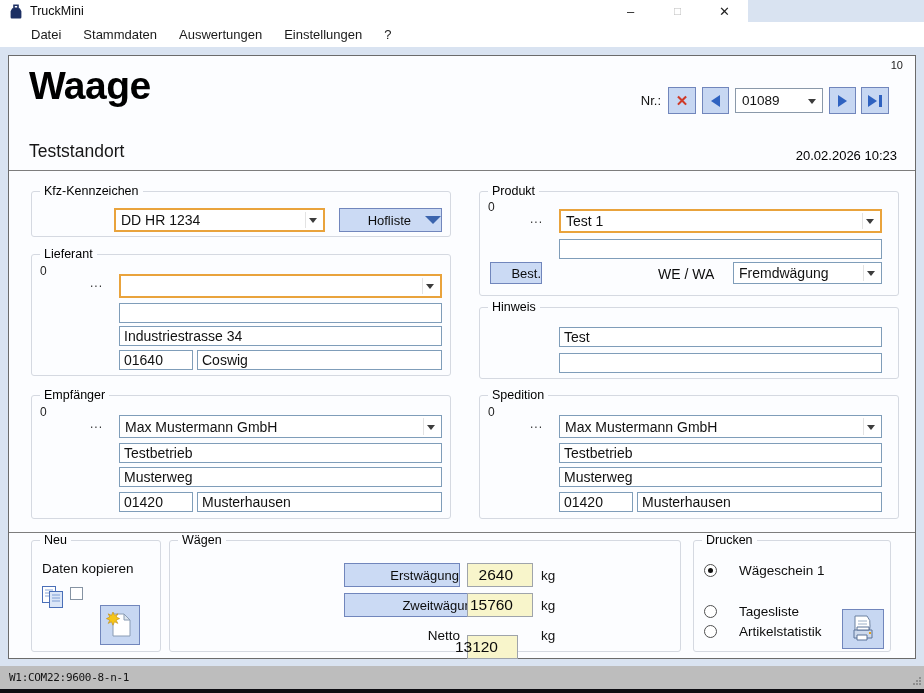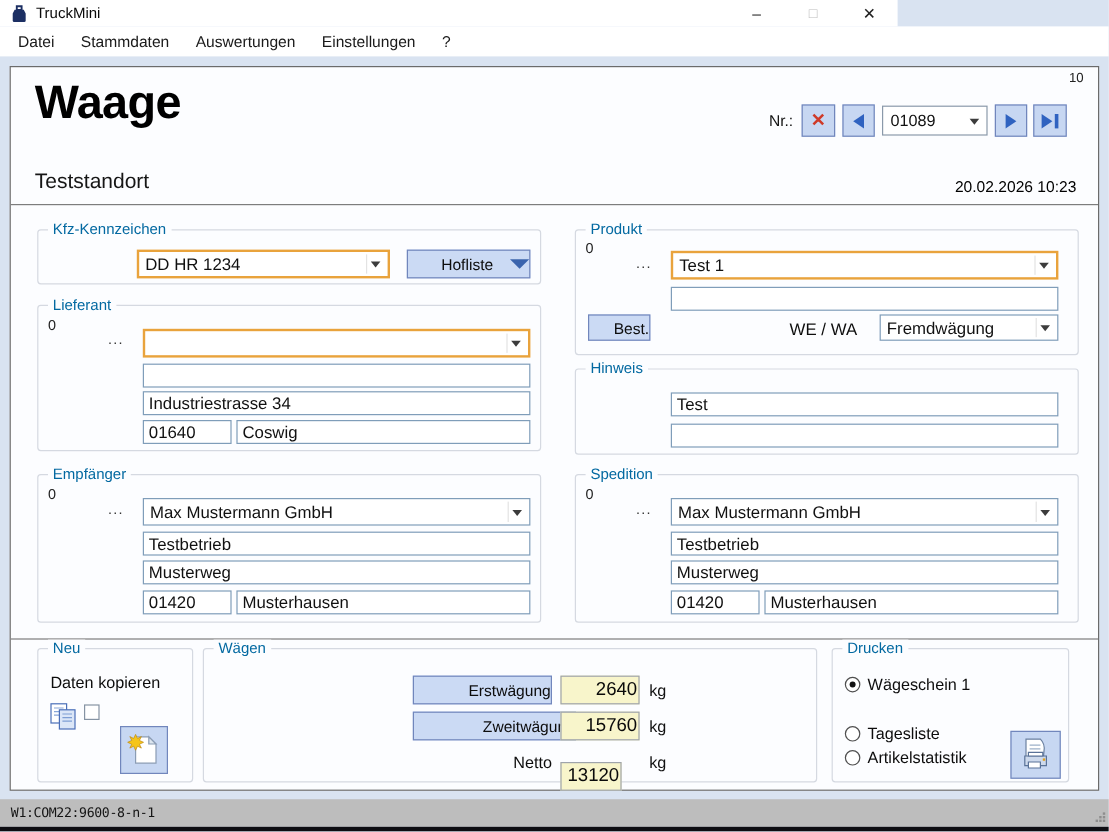--- a/index.html
+++ b/index.html
@@ -8,21 +8,21 @@
 
   
   .titlebar{position:absolute;left:0;top:0;width:748px;height:22px;background:#fff;display:flex;align-items:center}
   .app-icon{margin-left:9px;width:14px;height:15px}
   .wtitle{margin-left:7px;font-size:12.5px;color:#0a0a0a}
   .wbtns{position:absolute;right:0;top:0;height:22px;display:flex}
   .wbtn{width:47px;height:22px;display:flex;align-items:center;justify-content:center;font-size:13px;color:#222;cursor:default}
   .wbtn.max{color:#bdbdbd;font-size:12px}
 
   
-  .menubar{position:absolute;left:0;top:22px;width:924px;height:25px;background:#fff;display:flex;align-items:center;padding-left:4px}
+  .menubar{position:absolute;left:0;top:22px;width:924px;height:25px;background:#fff;display:flex;align-items:center;padding-left:20px}
   .mitem{padding:4px 11px;font-size:13px;color:#1a1a1a}
 
   
   .panel{position:absolute;left:8px;top:55px;width:908px;height:604px;background:#fcfdff;border:1px solid #6b6b6b}
   .page-ind{position:absolute;right:12px;top:3px;font-size:11px;color:#222}
   .waage-title{position:absolute;left:20px;top:8px;font-size:39px;font-weight:bold;letter-spacing:-.5px;color:#000}
   .location{position:absolute;left:20px;top:85px;font-size:17.5px;color:#161616}
   .datetime{position:absolute;right:18px;top:92px;font-size:13px;color:#000000}
   .divider{position:absolute;left:0;width:100%;height:1px;background:#7d7d7d}
 
@@ -31,43 +31,43 @@
   .navbtn{position:absolute;width:27px;height:27px;background:#c7d7f2;border:1px solid #7186bc;display:flex;align-items:center;justify-content:center}
   .xglyph{color:#cf3a28;font-size:15px;font-weight:bold;line-height:1}
   .tri{width:0;height:0}
   .tri-l{border-top:6px solid transparent;border-bottom:6px solid transparent;border-right:9px solid #2f62c0}
   .tri-r{border-top:6px solid transparent;border-bottom:6px solid transparent;border-left:9px solid #2f62c0}
   .bar{width:3px;height:12px;background:#2f62c0;margin-left:2px}
   .rec-combo{position:absolute;left:726px;top:32px;width:88px;height:25px;background:#fff;border:1px solid #8a99aa;font-size:13.5px;line-height:23px;padding-left:6px}
 
   
   .group{position:absolute;border:1px solid #d5d9e1;border-radius:3px;background:transparent}
-  .legend{position:absolute;top:-8px;left:8px;background:#fcfdff;padding:0 4px;font-size:12.5px;color:#0369a1;line-height:14px}
+  .legend{position:absolute;top:-8px;left:8px;background:#fcfdff;padding:0 4px;font-size:12.5px;color:#000000;line-height:14px}
   .code{position:absolute;font-size:12px;color:#222}
   .browse{position:absolute;font-size:12px;color:#333;letter-spacing:1px}
 
   
   .tf{position:absolute;background:#fff;border:1px solid #7f9db9;font-size:14px;padding:0 4px;overflow:hidden;white-space:nowrap;display:flex;align-items:center}
   .combo{position:absolute;background:#fff;border:1px solid #7f9db9;font-size:14px;padding:0 20px 0 5px;overflow:hidden;white-space:nowrap;display:flex;align-items:center}
   .combo .carr{position:absolute;right:6px;top:50%;margin-top:-2px;width:0;height:0;border-left:4px solid transparent;border-right:4px solid transparent;border-top:5px solid #3c3c3c}
   .combo .csep{position:absolute;right:17px;top:2px;bottom:2px;width:1px;background:#e3e3e3}
   .combo.focus{border:2px solid #e9a33c}
   .rec-combo .carr{position:absolute;right:6px;top:50%;margin-top:-2px;width:0;height:0;border-left:4px solid transparent;border-right:4px solid transparent;border-top:5px solid #3c3c3c}
 
   
   .blue-btn{position:absolute;background:#cbdaf4;border:1px solid #7186bc;display:flex;align-items:center;justify-content:flex-end;font-size:13px;color:#0d0d0d}
   .hof-arrow{width:0;height:0;border-left:8px solid transparent;border-right:8px solid transparent;border-top:8px solid #3b64ad;margin-left:14px}
   .icon-btn{position:absolute;background:#c7d7f2;border:1px solid #7186bc;display:flex;align-items:center;justify-content:center}
 
   
-  .ybox{position:absolute;background:#f8f5cb;border:1px solid #9fa4ab;font-size:15.5px;color:#0a0a0a;display:flex;align-items:center;justify-content:flex-end;padding-right:1px}
+  .ybox{position:absolute;background:#f8f5cb;border:1px solid #9fa4ab;font-size:15.5px;color:#0a0a0a;display:flex;align-items:center;justify-content:flex-end;padding-right:19px}
   .kg{position:absolute;font-size:13.5px;color:#111}
 
   
-  .radio-row{position:absolute;display:flex;align-items:center;gap:6px}
+  .radio-row{position:absolute;display:flex;align-items:center;gap:22px}
   .radio{width:13px;height:13px;border:1px solid #4f4f4f;border-radius:50%;background:#fff;position:relative;flex:none}
   .radio.checked::after{content:"";position:absolute;left:3px;top:3px;width:5px;height:5px;border-radius:50%;background:#111}
   .rlabel{font-size:13.5px;color:#0d0d0d}
   .checkbox{position:absolute;width:13px;height:13px;background:#fff;border:1px solid #8593a3}
 
   .neu-copy{position:absolute;font-size:13.5px;color:#0d0d0d}
   .netto-label{position:absolute;font-size:13.5px;text-align:right;color:#0d0d0d}
   .wewa{position:absolute;font-size:14px;color:#0d0d0d}
 
   

